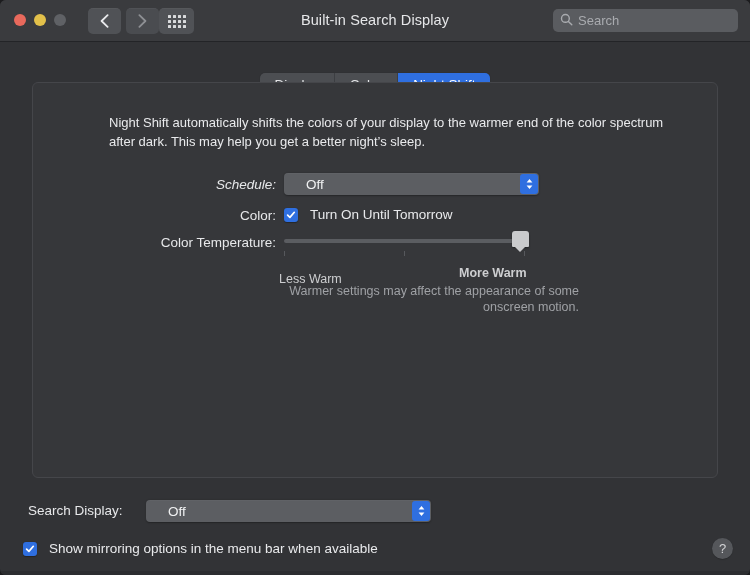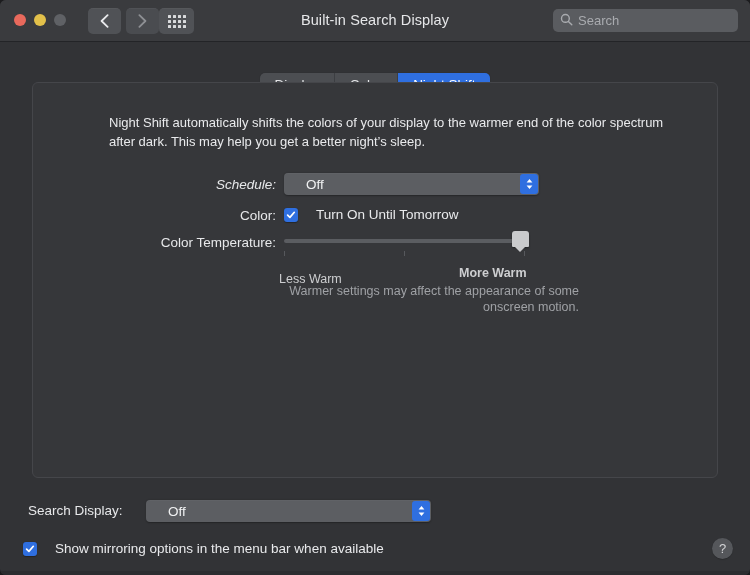--- a/index.html
+++ b/index.html
@@ -213,21 +213,21 @@
     align-items: center;
     justify-content: center;
     vertical-align: middle;
     box-shadow: 0 0.5px 1px rgba(0,0,0,0.3);
     flex: 0 0 auto;
   }
   .cb-row {
     position: absolute;
     display: flex;
     align-items: center;
-    gap: 18px;
+    gap: 12px;
   }
   .cb-label {
     font-size: 13.5px;
     color: #e9eaec;
   }
 
   
   .slider-wrap {
     position: absolute;
     left: 283px; top: 234px;

